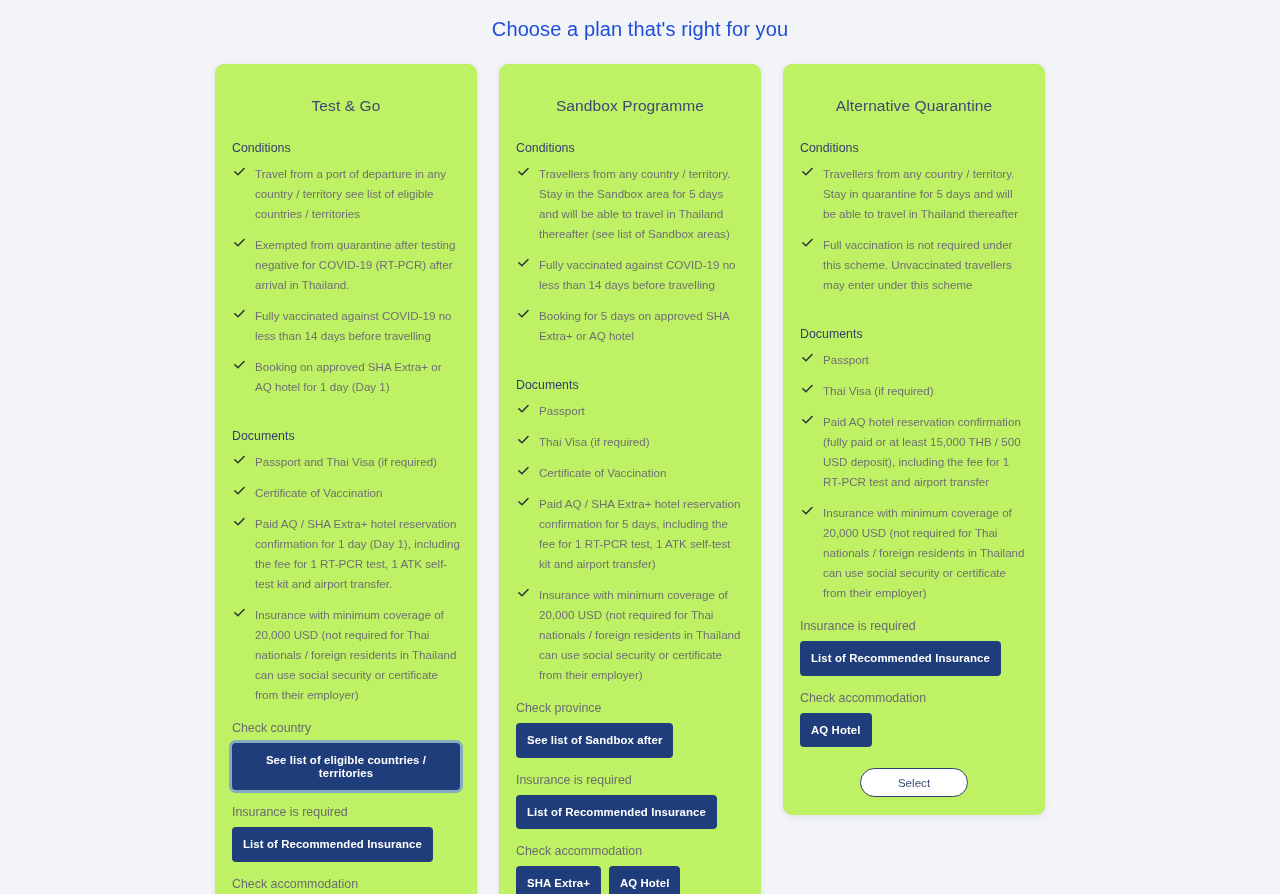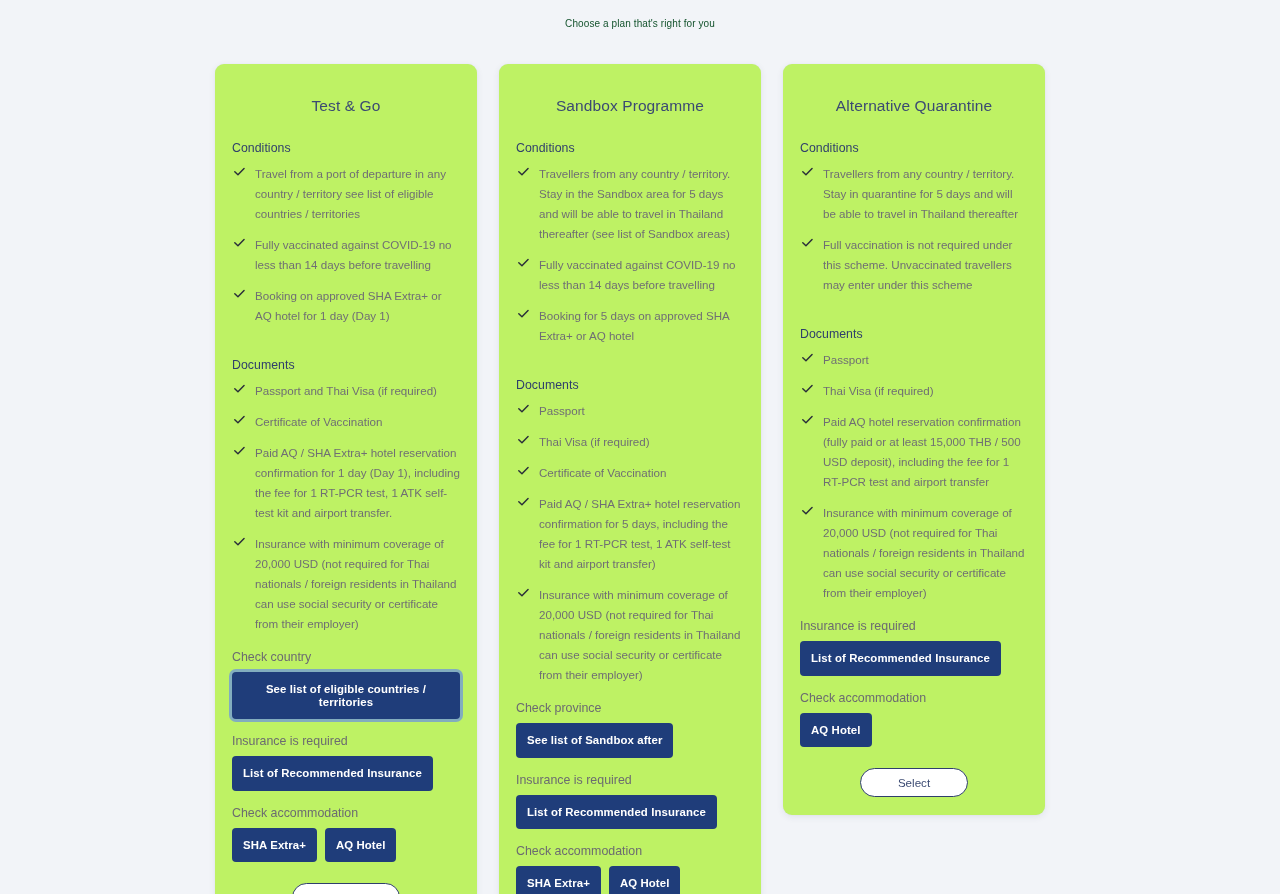--- a/index.html
+++ b/index.html
@@ -12,22 +12,22 @@
   }
   #page {
     position: relative;
     width: 1280px; height: 894px;
     background: #f2f4f8;
   }
   .page-title {
     position: absolute;
     top: 18px; left: 0; width: 1280px;
     text-align: center;
-    font-size: 10px;
-    color: #14532d;
+    font-size: 20px;
+    color: #1d4ed8;
     letter-spacing: .1px;
   }
   .cards {
     position: absolute;
     top: 64px; left: 215px;
     width: 850px;
     display: flex;
     gap: 22px;
     align-items: flex-start;
   }
@@ -125,20 +125,25 @@
         <ul class="checklist">
           <li><span class="check-icon">
               <svg viewBox="0 0 16 16" fill="none" xmlns="http://www.w3.org/2000/svg">
                 <path d="M2.2 8.3 L6.1 12.0 L13.6 4.2" stroke="currentColor" stroke-width="1.8" stroke-linecap="round" stroke-linejoin="round"></path>
               </svg>
             </span><span>Travel from a port of departure in any country / territory see list of eligible countries / territories</span></li>
           <li><span class="check-icon">
               <svg viewBox="0 0 16 16" fill="none" xmlns="http://www.w3.org/2000/svg">
                 <path d="M2.2 8.3 L6.1 12.0 L13.6 4.2" stroke="currentColor" stroke-width="1.8" stroke-linecap="round" stroke-linejoin="round"></path>
               </svg>
+            </span><span>Exempted from quarantine after testing negative for COVID-19 (RT-PCR) after arrival in Thailand.</span></li>
+          <li><span class="check-icon">
+              <svg viewBox="0 0 16 16" fill="none" xmlns="http://www.w3.org/2000/svg">
+                <path d="M2.2 8.3 L6.1 12.0 L13.6 4.2" stroke="currentColor" stroke-width="1.8" stroke-linecap="round" stroke-linejoin="round"></path>
+              </svg>
             </span><span>Fully vaccinated against COVID-19 no less than 14 days before travelling</span></li>
           <li><span class="check-icon">
               <svg viewBox="0 0 16 16" fill="none" xmlns="http://www.w3.org/2000/svg">
                 <path d="M2.2 8.3 L6.1 12.0 L13.6 4.2" stroke="currentColor" stroke-width="1.8" stroke-linecap="round" stroke-linejoin="round"></path>
               </svg>
             </span><span>Booking on approved SHA Extra+ or AQ hotel for 1 day (Day 1)</span></li>
         </ul>
         <div class="section-head gap-top">Documents</div>
         <ul class="checklist">
           <li><span class="check-icon">

